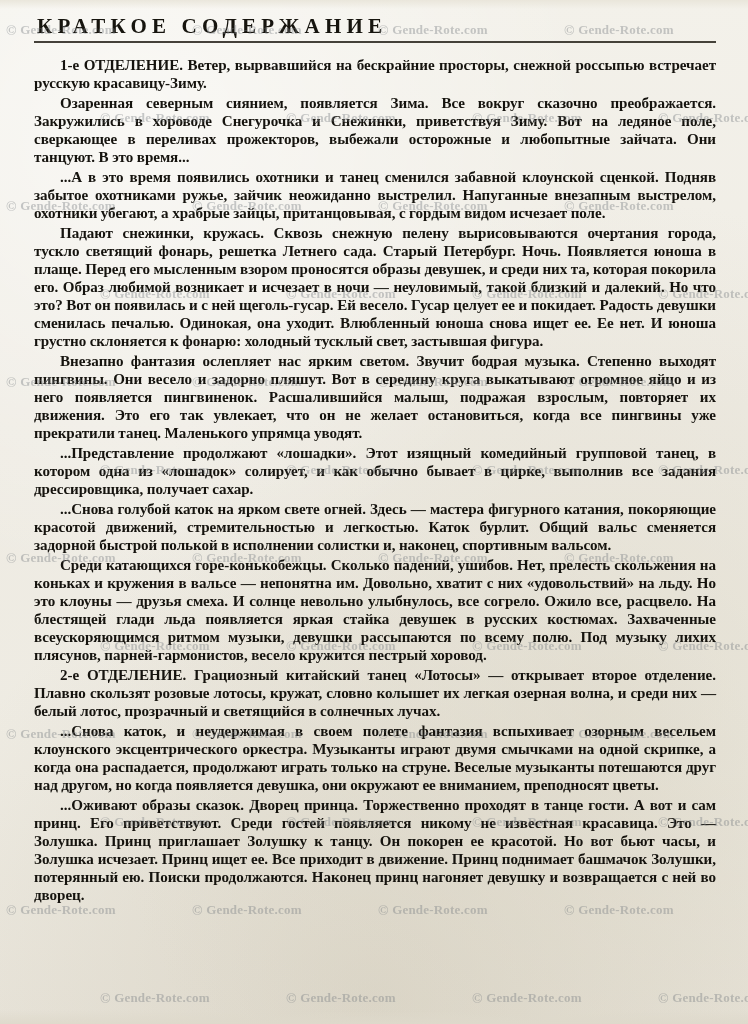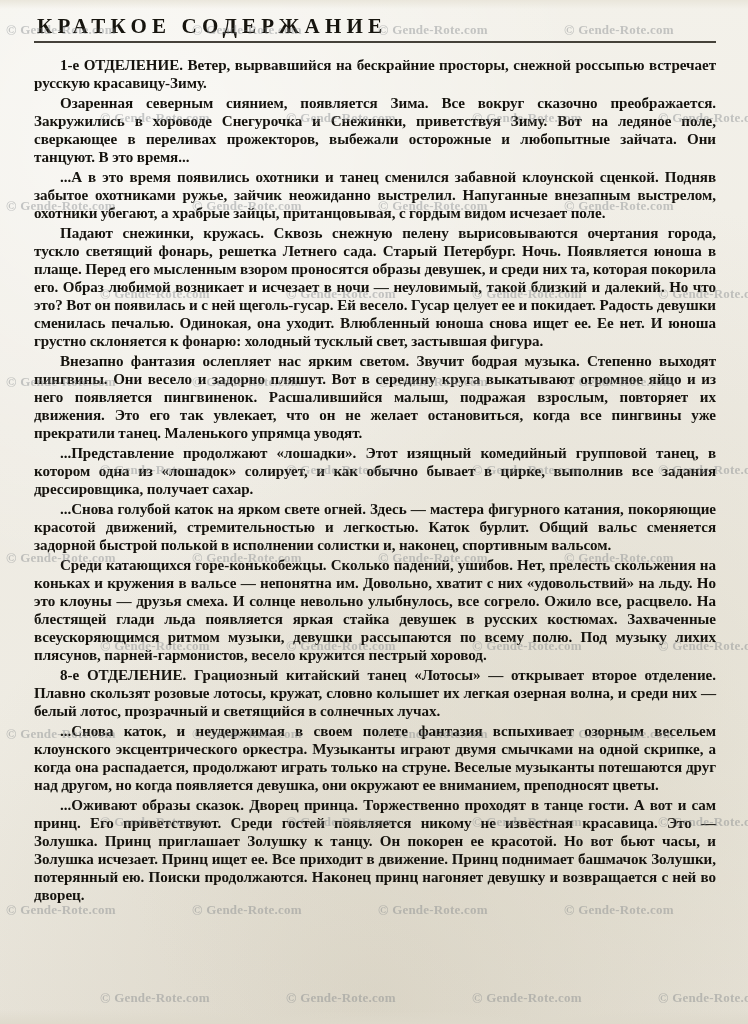--- a/index.html
+++ b/index.html
@@ -105,21 +105,21 @@
     <div class="rule"></div>
     <div class="body-text">
       <p>1-е ОТДЕЛЕНИЕ. Ветер, вырвавшийся на бескрайние просторы, снежной россыпью встречает русскую красавицу-Зиму.</p>
       <p>Озаренная северным сиянием, появляется Зима. Все вокруг сказочно преображается. Закружились в хороводе Снегурочка и Снежинки, приветствуя Зиму. Вот на ледяное поле, сверкающее в переливах прожекторов, выбежали осторожные и любопытные зайчата. Они танцуют. В это время...</p>
       <p>...А в это время появились охотники и танец сменился забавной клоунской сценкой. Подняв забытое охотниками ружье, зайчик неожиданно выстрелил. Напуганные внезапным выстрелом, охотники убегают, а храбрые зайцы, пританцовывая, с гордым видом исчезает поле.</p>
       <p>Падают снежинки, кружась. Сквозь снежную пелену вырисовываются очертания города, тускло светящий фонарь, решетка Летнего сада. Старый Петербург. Ночь. Появляется юноша в плаще. Перед его мысленным взором проносятся образы девушек, и среди них та, которая покорила его. Образ любимой возникает и исчезает в ночи — неуловимый, такой близкий и далекий. Но что это? Вот он появилась и с ней щеголь-гусар. Ей весело. Гусар целует ее и покидает. Радость девушки сменилась печалью. Одинокая, она уходит. Влюбленный юноша снова ищет ее. Ее нет. И юноша грустно склоняется к фонарю: холодный тусклый свет, застывшая фигура.</p>
       <p>Внезапно фантазия ослепляет нас ярким светом. Звучит бодрая музыка. Степенно выходят пингвины. Они весело и задорно пляшут. Вот в середину круга выкатывают огромное яйцо и из него появляется пингвиненок. Расшалившийся малыш, подражая взрослым, повторяет их движения. Это его так увлекает, что он не желает остановиться, когда все пингвины уже прекратили танец. Маленького упрямца уводят.</p>
       <p>...Представление продолжают «лошадки». Этот изящный комедийный групповой танец, в котором одна из «лошадок» солирует, и как обычно бывает в цирке, выполнив все задания дрессировщика, получает сахар.</p>
       <p>...Снова голубой каток на ярком свете огней. Здесь — мастера фигурного катания, покоряющие красотой движений, стремительностью и легкостью. Каток бурлит. Общий вальс сменяется задорной быстрой полькой в исполнении солистки и, наконец, спортивным вальсом.</p>
       <p>Среди катающихся горе-конькобежцы. Сколько падений, ушибов. Нет, прелесть скольжения на коньках и кружения в вальсе — непонятна им. Довольно, хватит с них «удовольствий» на льду. Но это клоуны — друзья смеха. И солнце невольно улыбнулось, все согрело. Ожило все, расцвело. На блестящей глади льда появляется яркая стайка девушек в русских костюмах. Захваченные всеускоряющимся ритмом музыки, девушки рассыпаются по всему полю. Под музыку лихих плясунов, парней-гармонистов, весело кружится пестрый хоровод.</p>
-      <p>8-е ОТДЕЛЕНИЕ. Грациозный китайский танец «Лотосы» — открывает второе отделение. Плавно скользят розовые лотосы, кружат, словно колышет их легкая озерная волна, и среди них — белый лотос, прозрачный и светящийся в солнечных лучах.</p>
+      <p>2-е ОТДЕЛЕНИЕ. Грациозный китайский танец «Лотосы» — открывает второе отделение. Плавно скользят розовые лотосы, кружат, словно колышет их легкая озерная волна, и среди них — белый лотос, прозрачный и светящийся в солнечных лучах.</p>
       <p>...Снова каток, и неудержимая в своем полете фантазия вспыхивает озорным весельем клоунского эксцентрического оркестра. Музыканты играют двумя смычками на одной скрипке, а когда она распадается, продолжают играть только на струне. Веселые музыканты потешаются друг над другом, но когда появляется девушка, они окружают ее вниманием, преподносят цветы.</p>
       <p>...Оживают образы сказок. Дворец принца. Торжественно проходят в танце гости. А вот и сам принц. Его приветствуют. Среди гостей появляется никому не известная красавица. Это — Золушка. Принц приглашает Золушку к танцу. Он покорен ее красотой. Но вот бьют часы, и Золушка исчезает. Принц ищет ее. Все приходит в движение. Принц поднимает башмачок Золушки, потерянный ею. Поиски продолжаются. Наконец принц нагоняет девушку и возвращается с ней во дворец.</p>
     </div>
   </div>
 
   <div class="watermarks">
 
     <div class="wm" style="left:6px;  top:22px;"><span class="c">©</span> <span class="wm-t">Gende-Rote.com</span></div>
     <div class="wm" style="left:192px; top:22px;"><span class="c">©</span> <span class="wm-t">Gende-Rote.com</span></div>
     <div class="wm" style="left:378px; top:22px;"><span class="c">©</span> <span class="wm-t">Gende-Rote.com</span></div>

